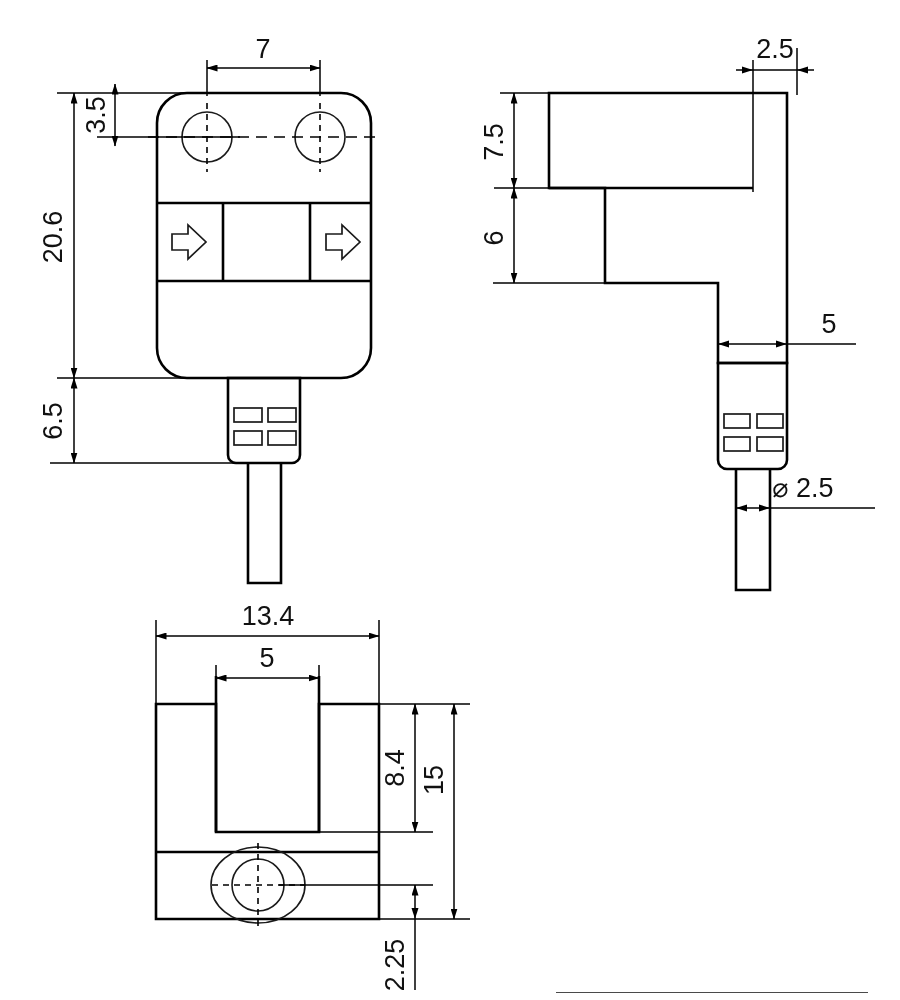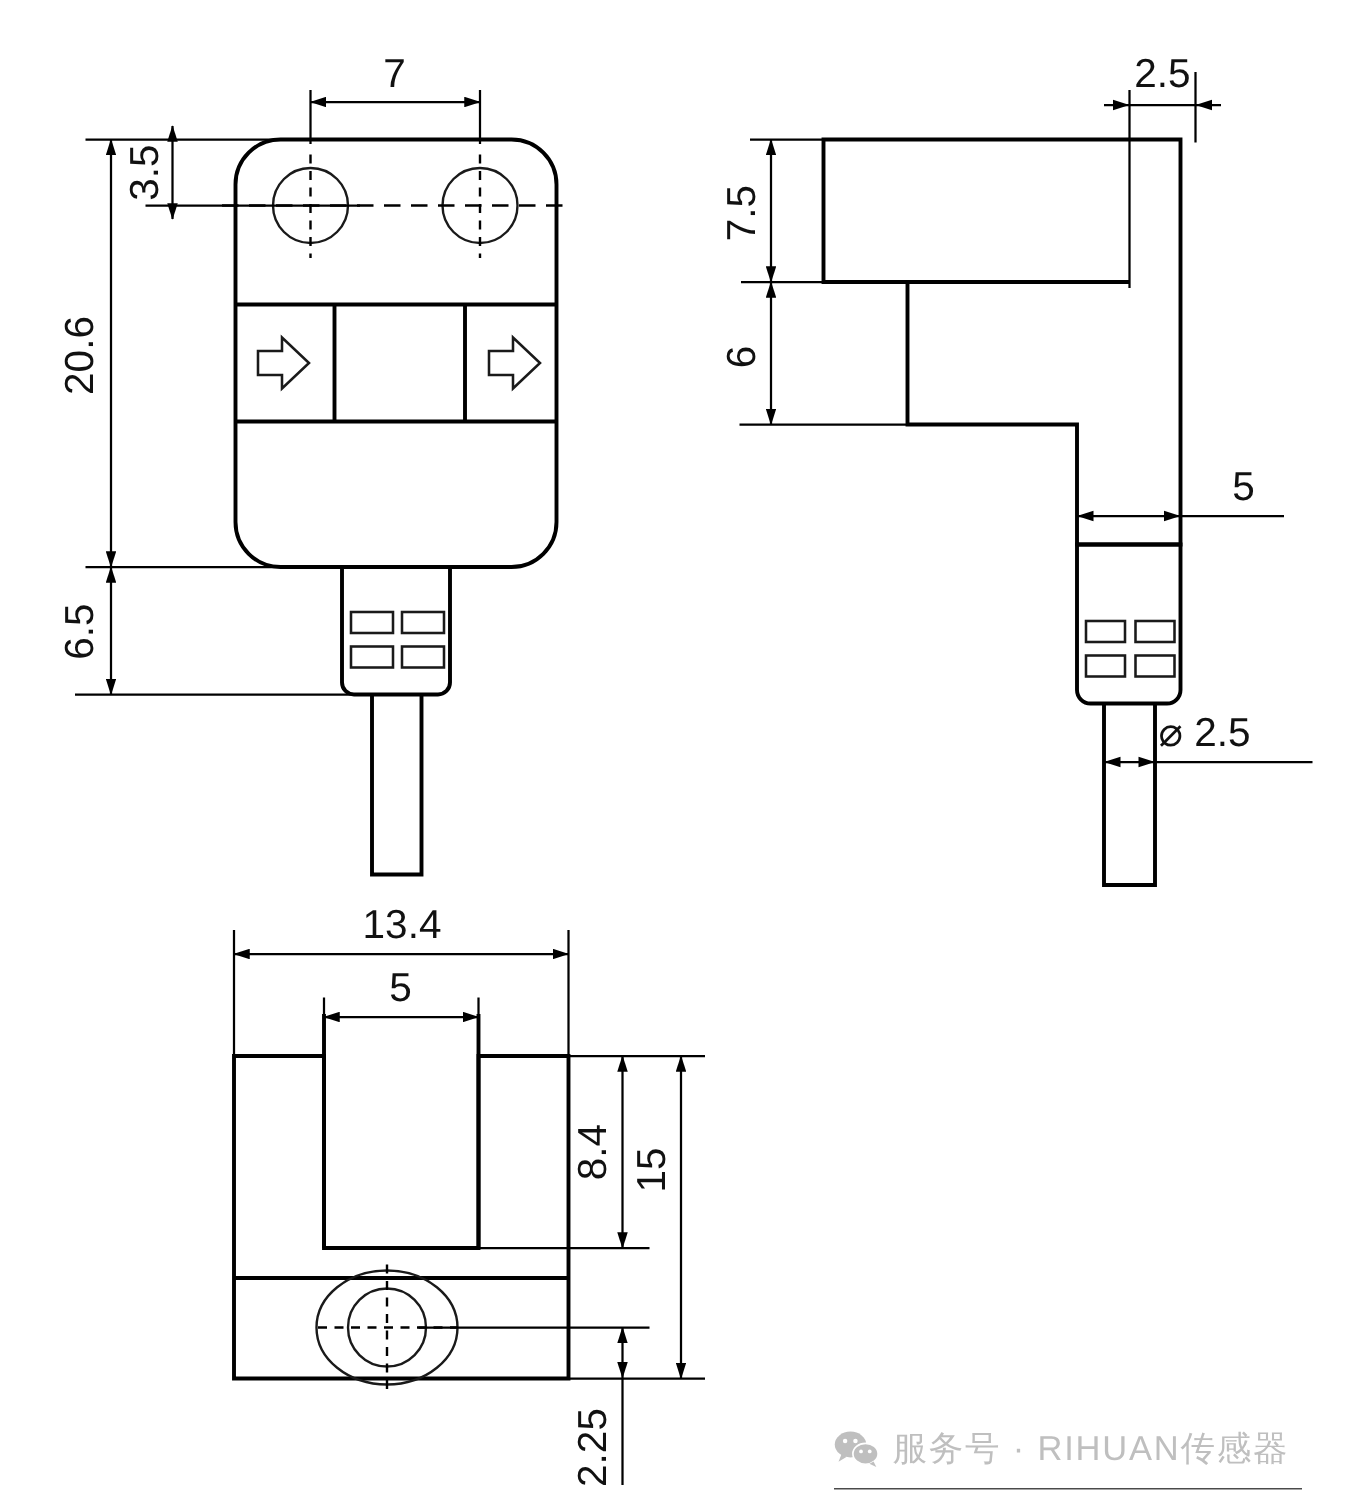--- a/index.html
+++ b/index.html
@@ -252,27 +252,14 @@
       <text class="dimtext-v" x="443" y="780" text-anchor="middle" transform="rotate(-90 443 780)">15</text>
 
       <line class="extline" x1="279" y1="885" x2="433" y2="885"></line>
       <line class="dimline" x1="415" y1="885" x2="415" y2="990" marker-start="url(#arrL)"></line>
       <path class="arrowhead" d="M 415,919 L 411.5,908 L 418.5,908 Z"></path>
       <text class="dimtext-v" x="404" y="965" text-anchor="middle" transform="rotate(-90 404 965)">2.25</text>
     </g>
 
   </svg>
 
-  <div class="footer-wrap">
-    <svg class="wechat-icon" width="30" height="26" viewBox="0 0 30 26">
-      <ellipse cx="11" cy="10" rx="10.5" ry="8.6" fill="#bfbfbf"></ellipse>
-      <path d="M5,16.5 L3,21.5 L8.5,18.2 Z" fill="#bfbfbf"></path>
-      <circle cx="7.4" cy="7.6" r="1.5" fill="#ffffff"></circle>
-      <circle cx="14.3" cy="7.6" r="1.5" fill="#ffffff"></circle>
-      <ellipse cx="21" cy="16.2" rx="8.4" ry="7" fill="#bfbfbf" stroke="#ffffff" stroke-width="1.1"></ellipse>
-      <path d="M26.4,21.3 L28.2,25 L23.6,22.9 Z" fill="#bfbfbf"></path>
-      <circle cx="18" cy="14.6" r="1.25" fill="#ffffff"></circle>
-      <circle cx="23.8" cy="14.6" r="1.25" fill="#ffffff"></circle>
-    </svg>
-    <span class="footer-text">服务号 · RIHUAN传感器</span>
-  </div>
   <div class="footer-rule"></div>
 </div>
 
 </body></html>

